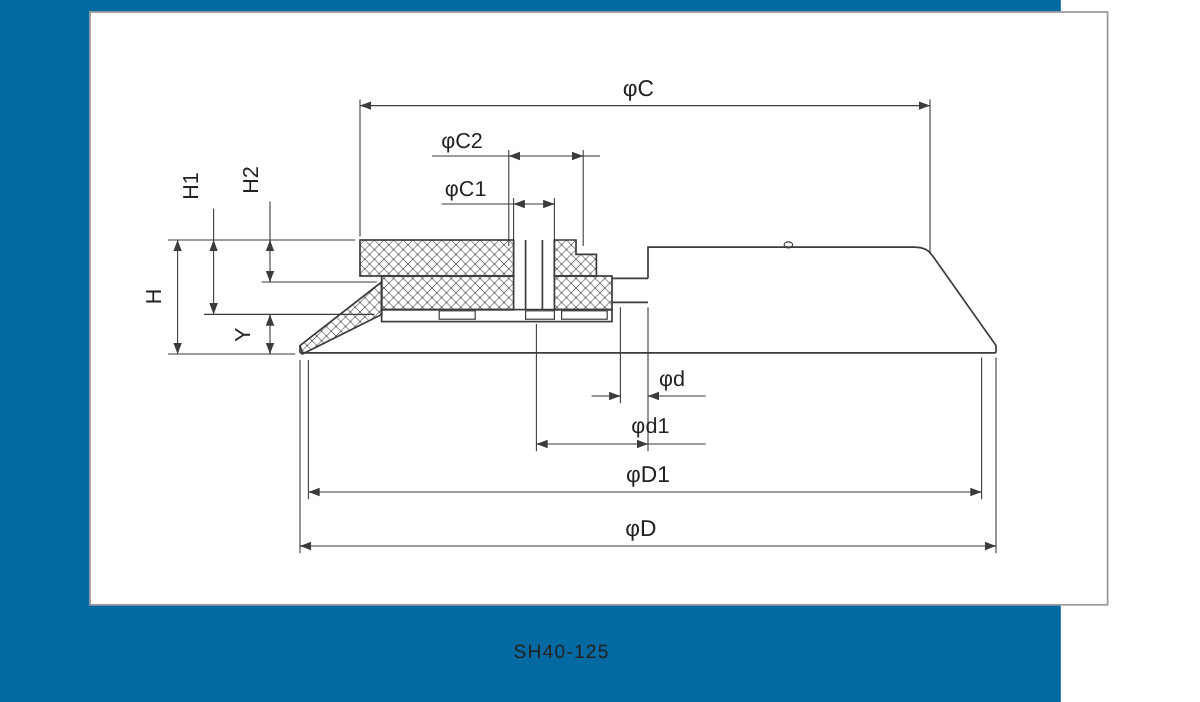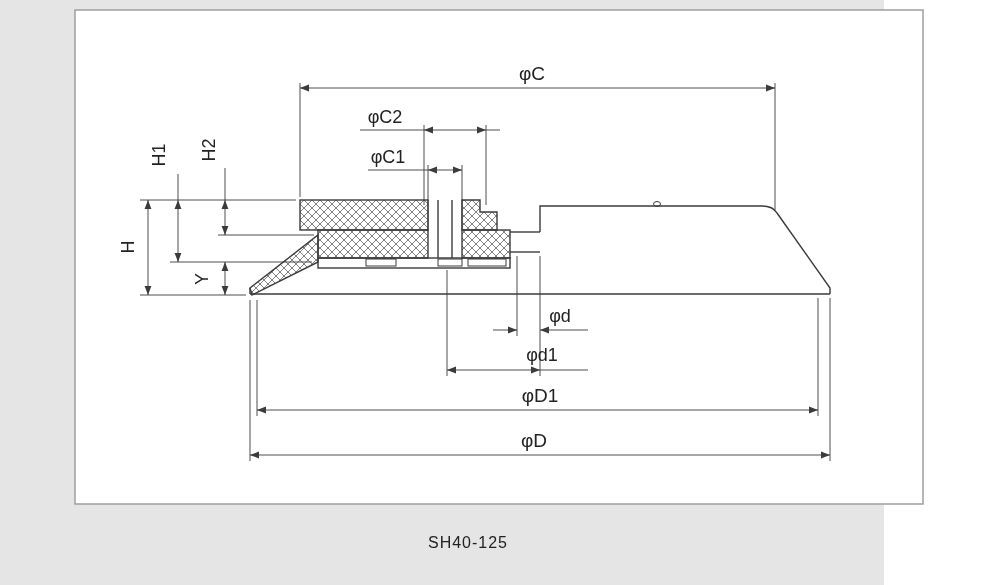--- a/index.html
+++ b/index.html
@@ -4,21 +4,21 @@
 <style>
   html, body {
     margin: 0;
     padding: 0;
     background: #ffffff;
   }
   .canvas {
     position: relative;
     width: 884px;
     height: 585px;
-    background: #e5e5e5;
+    background: #0369a1;
     font-family: "Liberation Sans", sans-serif;
   }
   svg { display: block; }
   text {
     font-family: "Liberation Sans", sans-serif;
     fill: #222222;
   }
 </style>
 </head>
 <body>

